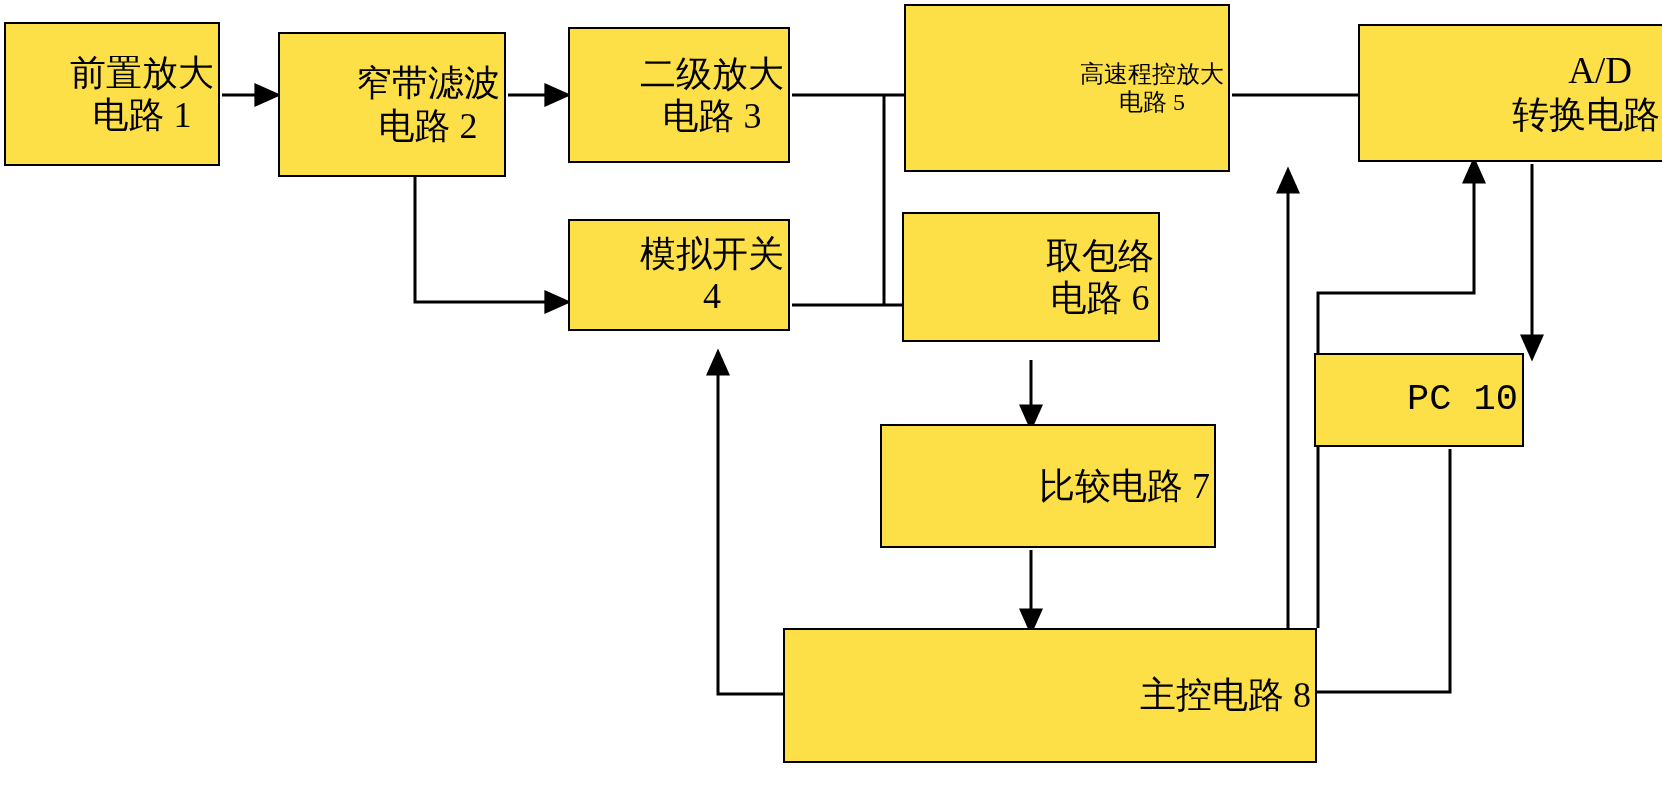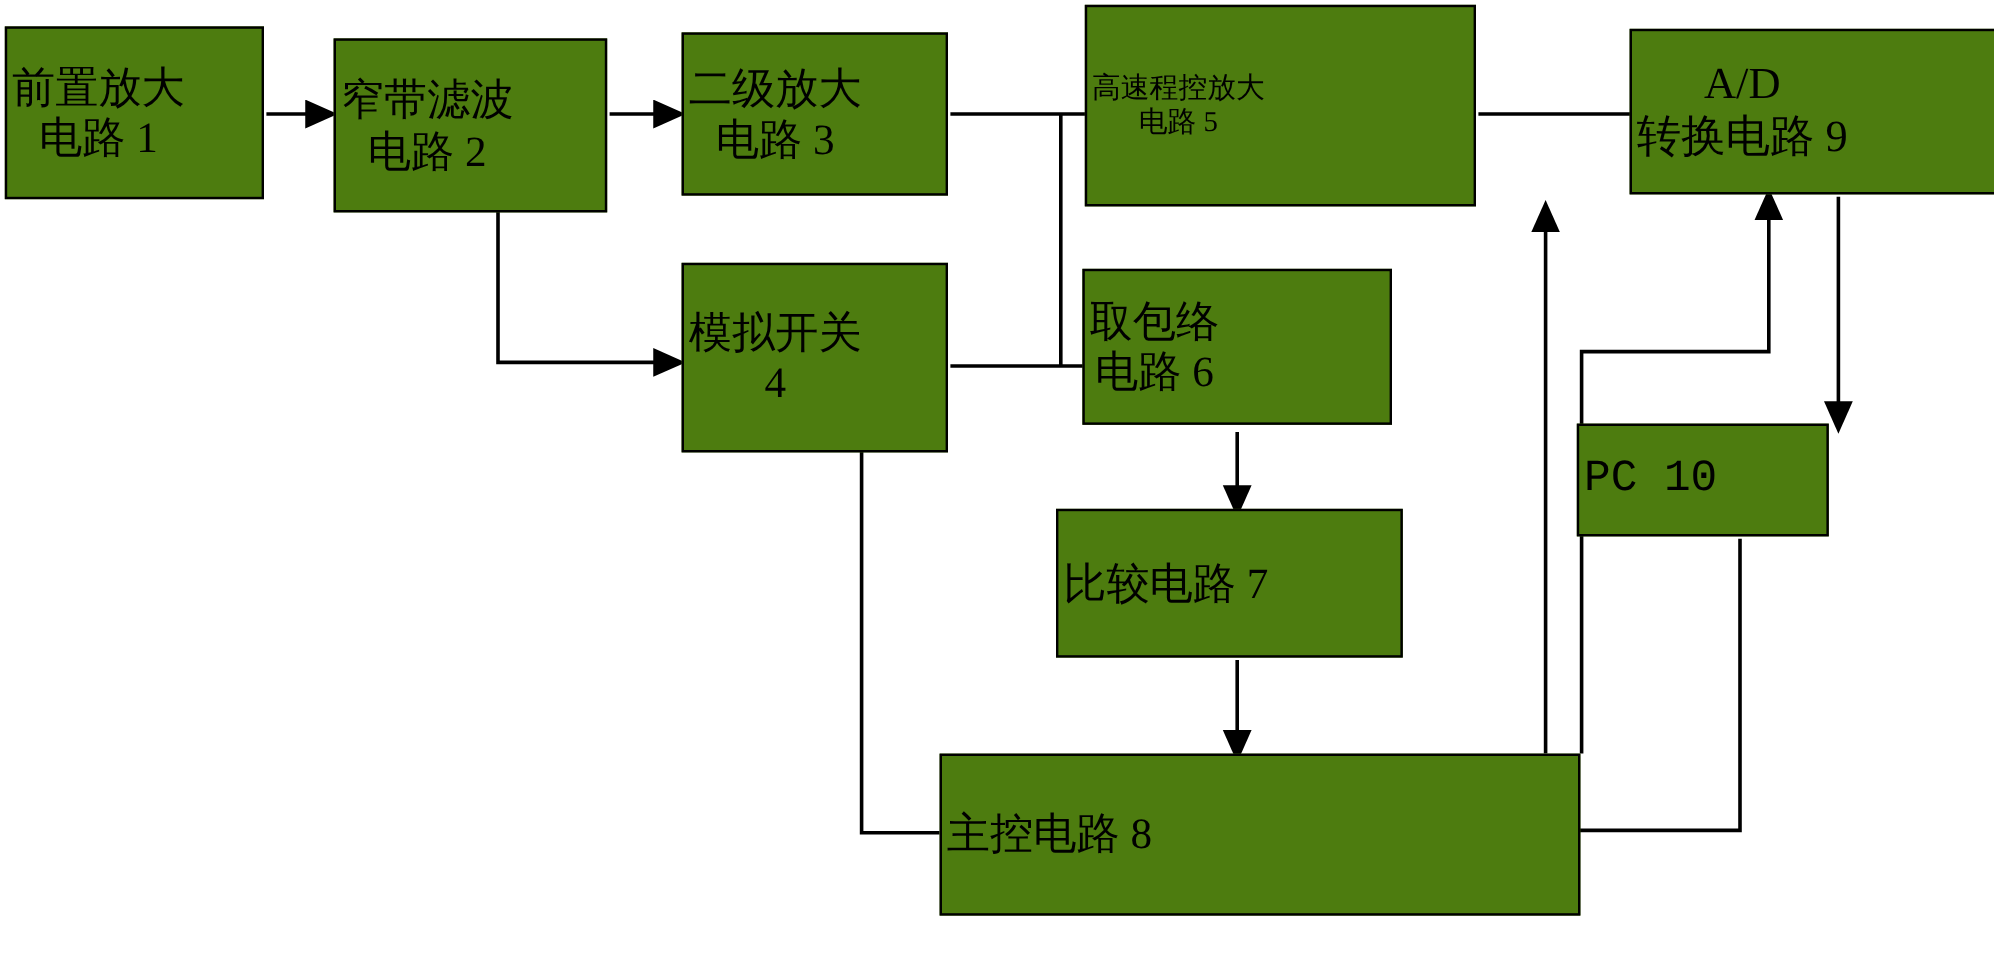--- a/index.html
+++ b/index.html
@@ -1,22 +1,22 @@
 <!DOCTYPE html>
 <html><head>
 <meta charset="utf-8">
 <style>
   html,body{margin:0;padding:0;background:#ffffff;}
   body{width:1662px;height:806px;overflow:hidden;
        font-family:"Liberation Serif","DejaVu Serif",serif;}
   #stage{position:relative;width:1662px;height:806px;background:#ffffff;}
   #wires{position:absolute;left:0;top:0;width:1662px;height:806px;}
-  .node{position:absolute;box-sizing:border-box;background:#4d7c0f;
+  .node{position:absolute;box-sizing:border-box;background:#fde047;
         border:2px solid #000000;display:flex;align-items:center;
-        justify-content:flex-start;text-align:center;color:#000000;}
+        justify-content:flex-end;text-align:center;color:#000000;}
   .node .lbl{display:block;line-height:1.18;padding:0 4px;white-space:pre-line;}
   .n-small .lbl{font-size:36px;}
   .n-mid .lbl{font-size:37px;}
   .n-big .lbl{font-size:24px;}
 </style>
 </head>
 <body>
 
 <div id="stage">
 
@@ -77,31 +77,31 @@
   <div class="node n-big" style="left:904px;top:4px;width:326px;height:168px;">
     <span class="lbl">高速程控放大
 电路 5</span>
   </div>
 
   <div class="node n-mid" style="left:1322px;top:24px;width:336px;height:138px;margin-left:36px;">
     <span class="lbl">A/D
 转换电路 9</span>
   </div>
 
-  <div class="node n-small" style="left:568px;top:219px;width:222px;height:158px;">
+  <div class="node n-small" style="left:568px;top:219px;width:222px;height:112px;">
     <span class="lbl">模拟开关
 4</span>
   </div>
 
-  <div class="node n-small" style="left:902px;top:224px;width:258px;height:130px;">
+  <div class="node n-small" style="left:902px;top:212px;width:258px;height:130px;">
     <span class="lbl">取包络
 电路 6</span>
   </div>
 
-  <div class="node n-small" style="left:880px;top:424px;width:289px;height:124px;">
+  <div class="node n-small" style="left:880px;top:424px;width:336px;height:124px;">
     <span class="lbl">比较电路 7</span>
   </div>
 
   <div class="node n-small" style="left:783px;top:628px;width:534px;height:135px;">
     <span class="lbl">主控电路 8</span>
   </div>
 
   <div class="node n-mid" style="left:1314px;top:353px;width:210px;height:94px;font-family:Liberation Mono, monospace;">
     <span class="lbl">PC 10</span>
   </div>

